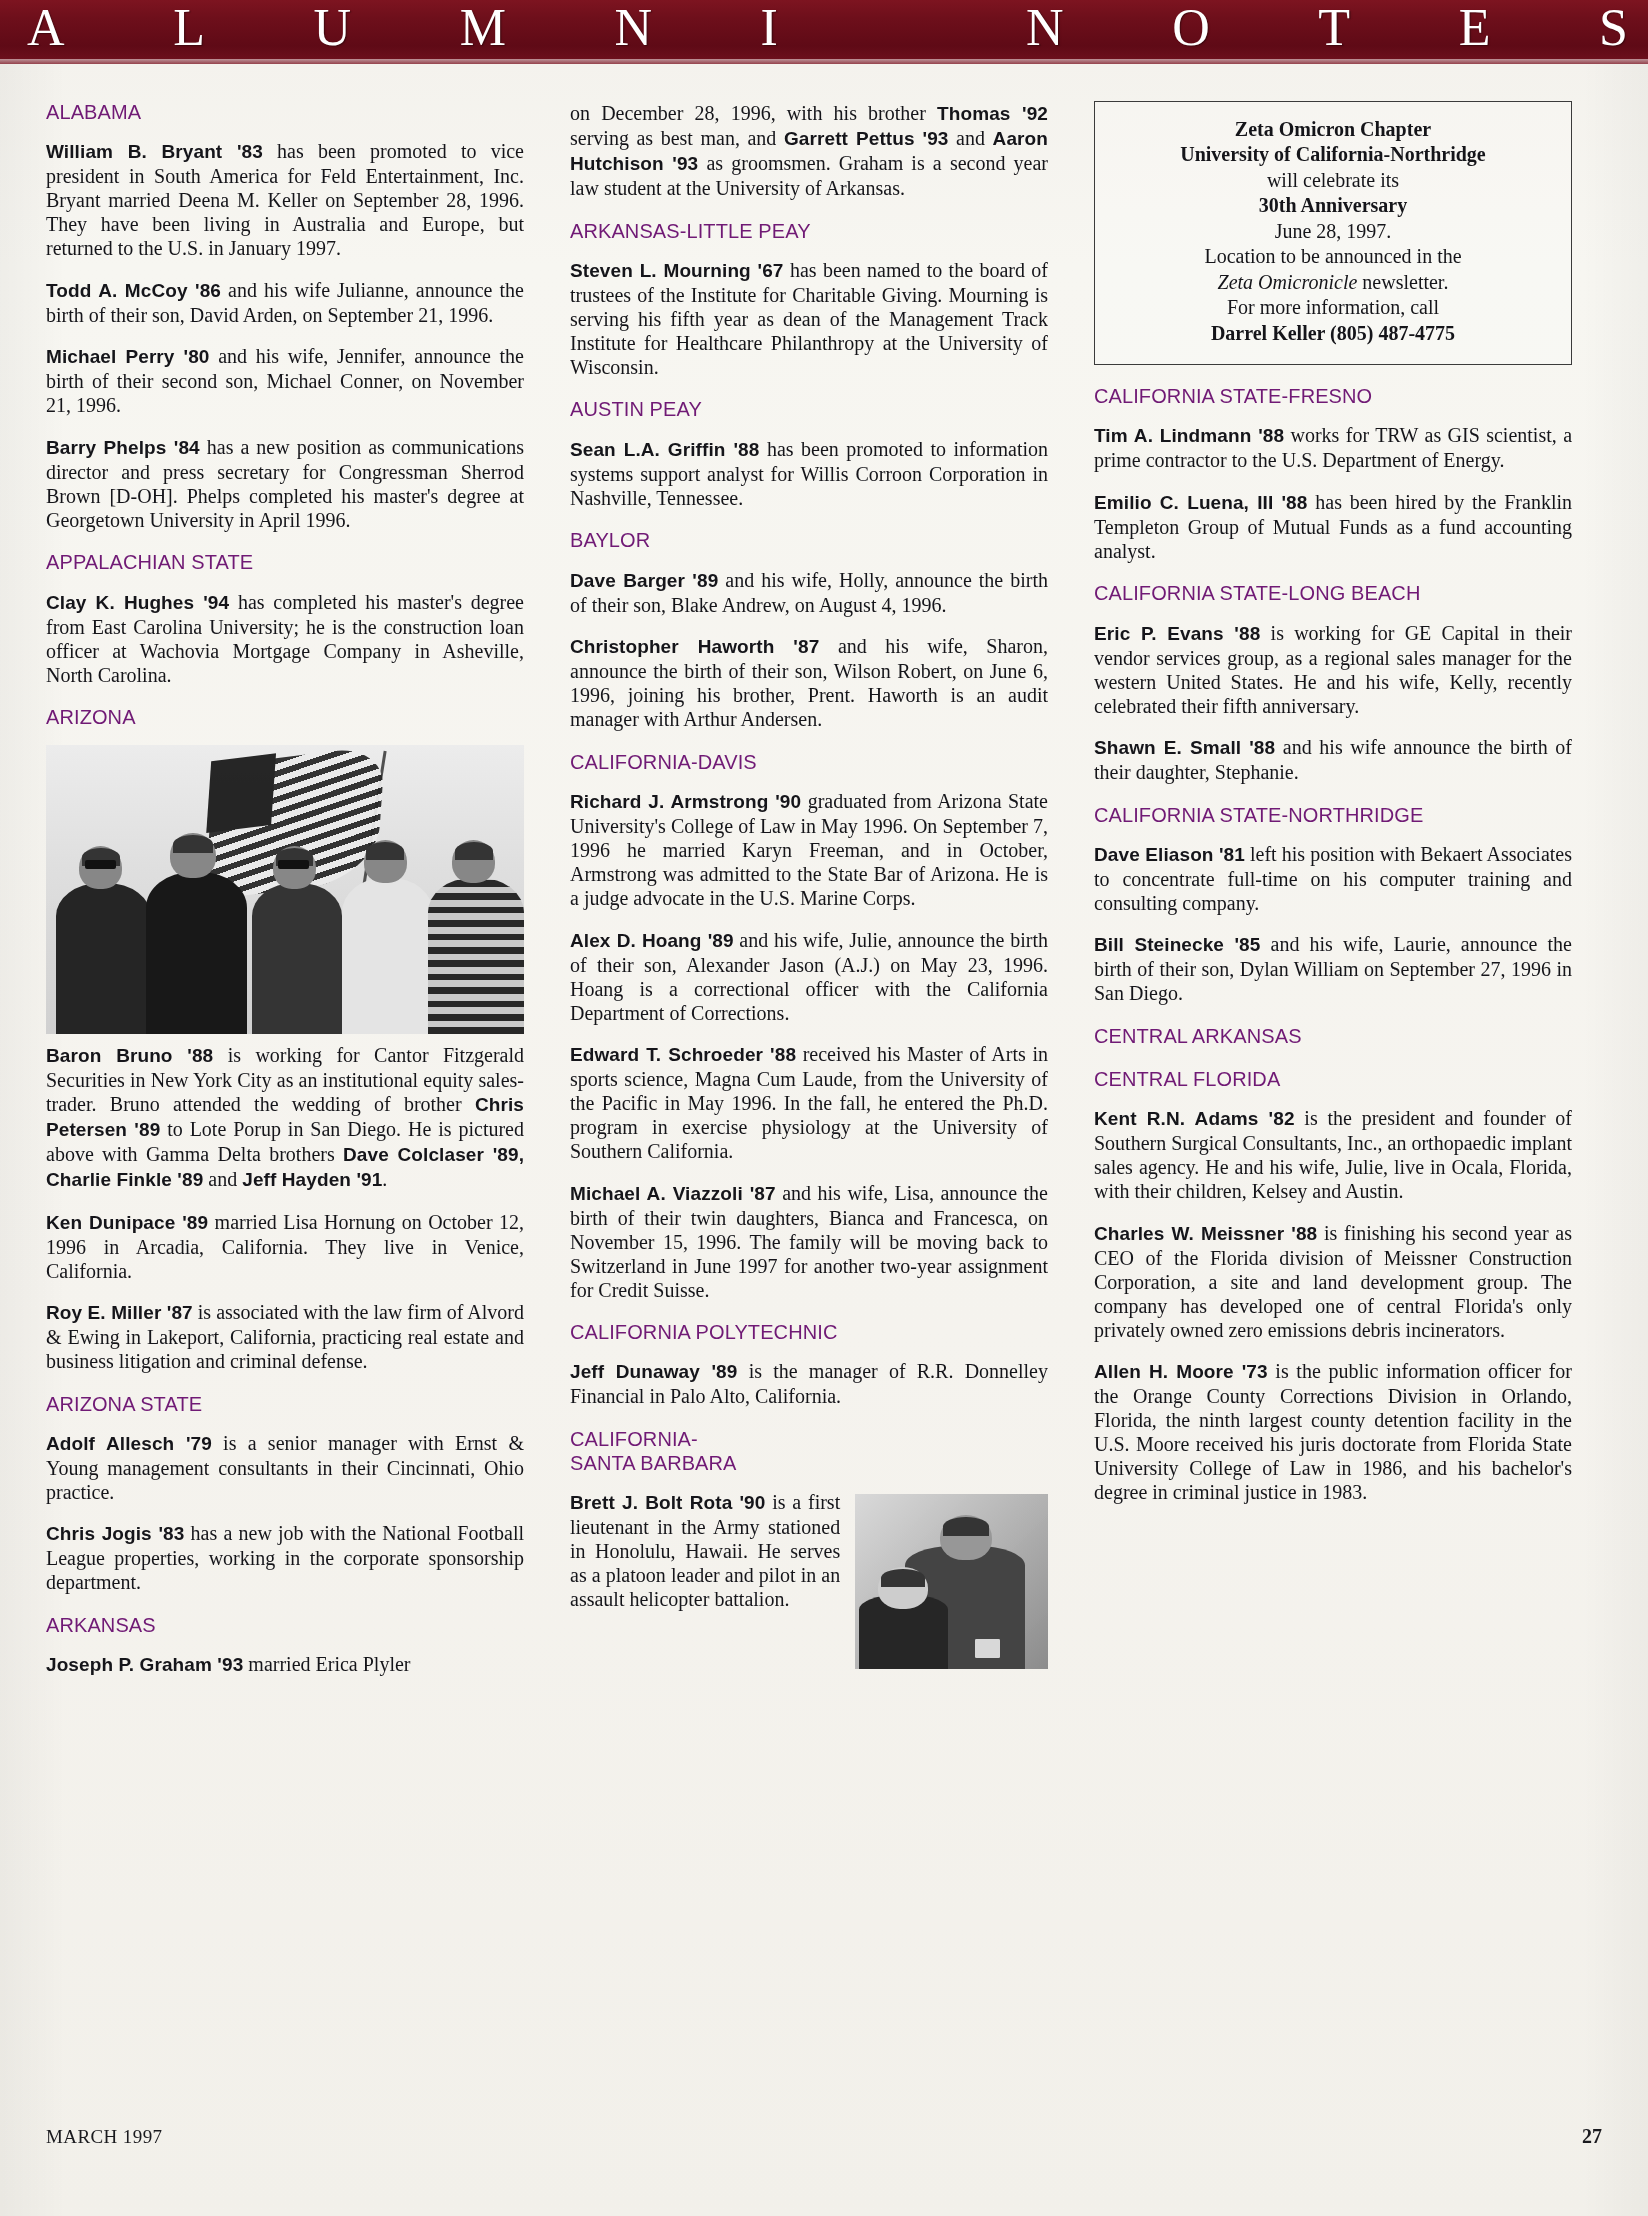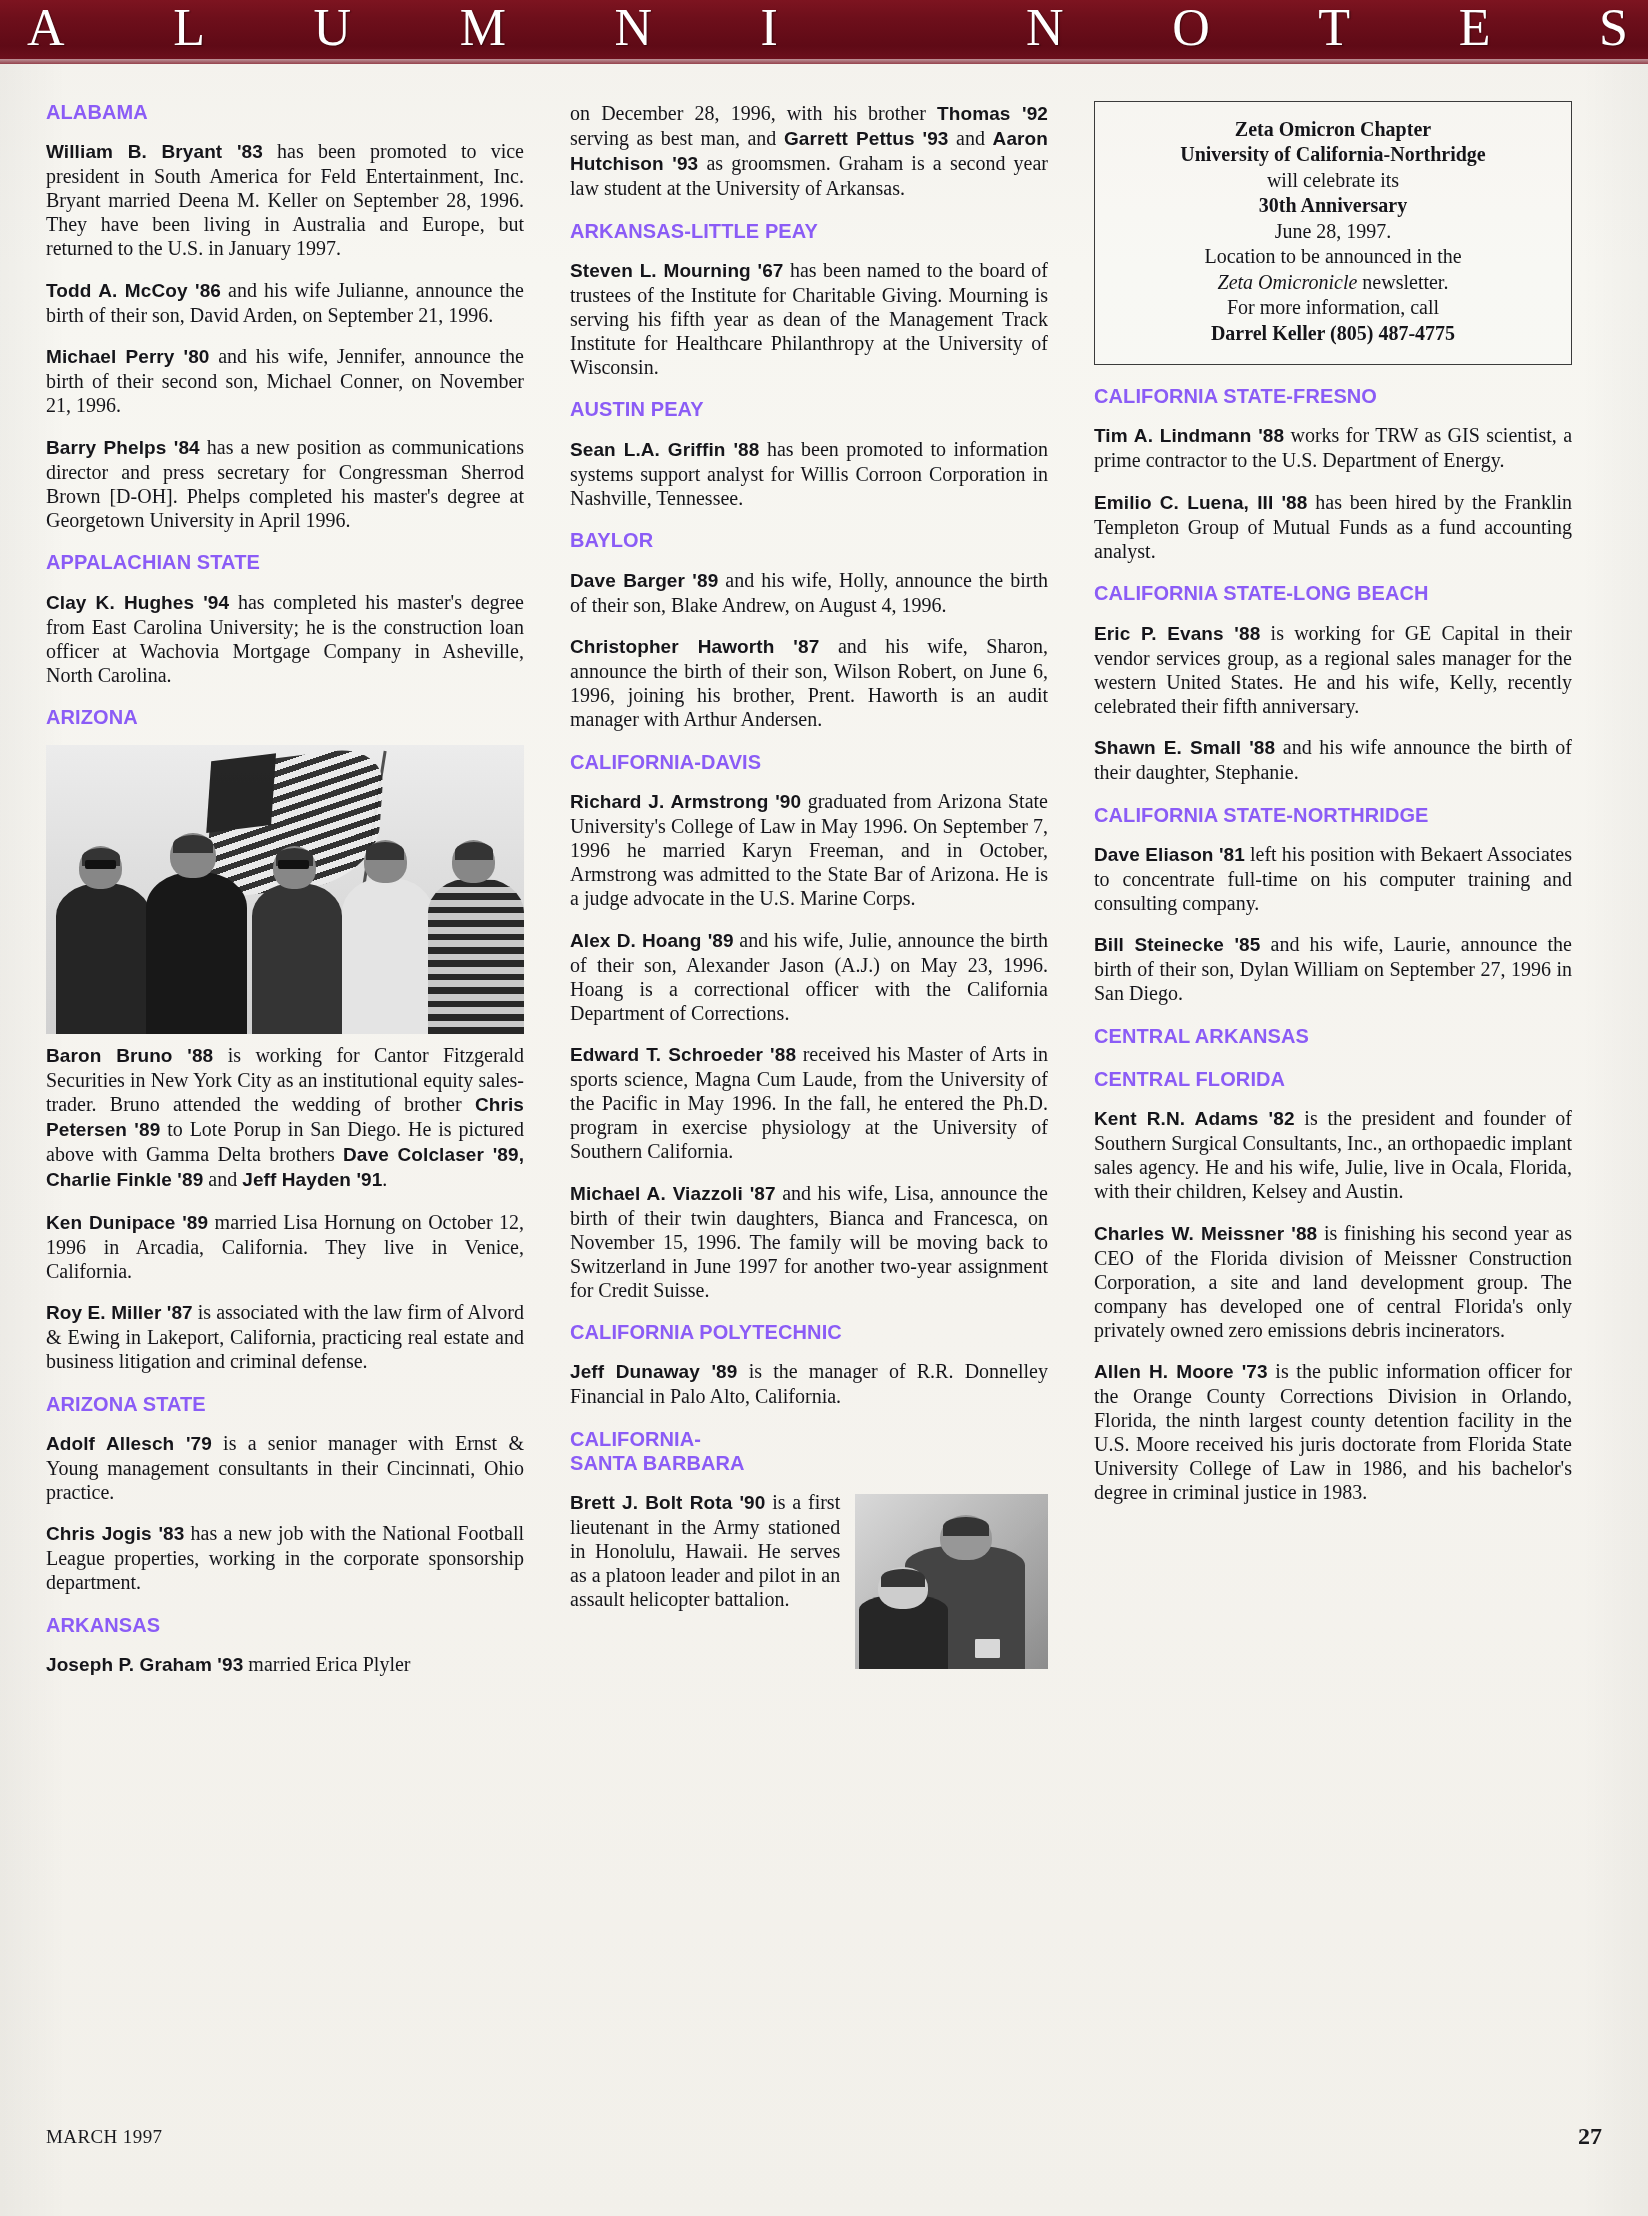--- a/index.html
+++ b/index.html
@@ -75,24 +75,24 @@
     gap: 46px;
   }
   .col {
     width: 478px;
     position: relative;
   }
 
   
   .sect {
     font-family: "Liberation Sans", "DejaVu Sans", sans-serif;
-    font-weight: bold;
+    font-weight: normal;
     font-size: 20px;
     letter-spacing: 0.1px;
-    color: #8b5cf6;
+    color: #701a75;
     margin: 19.5px 0 14.8px 0;
     line-height: 1.18;
   }
   .col > .sect:first-child { margin-top: 0; }
 
   p.note {
     font-family: "Liberation Serif", "DejaVu Serif", serif;
     font-size: 20px;
     line-height: 24px;
     color: #15151a;
@@ -213,21 +213,21 @@
     align-items: center;
     justify-content: space-between;
     font-family: "Liberation Serif", "DejaVu Serif", serif;
   }
   .footer-left {
     font-size: 19px;
     letter-spacing: 0.4px;
     color: #1a1a1e;
   }
   .footer-right {
-    font-size: 24px;
+    font-size: 20px;
     font-weight: bold;
     color: #1a1a1e;
   }
 
   .clearfix::after { content: ""; display: block; clear: both; }
 </style>
 </head>
 <body>
 
 <div class="page"></div>

